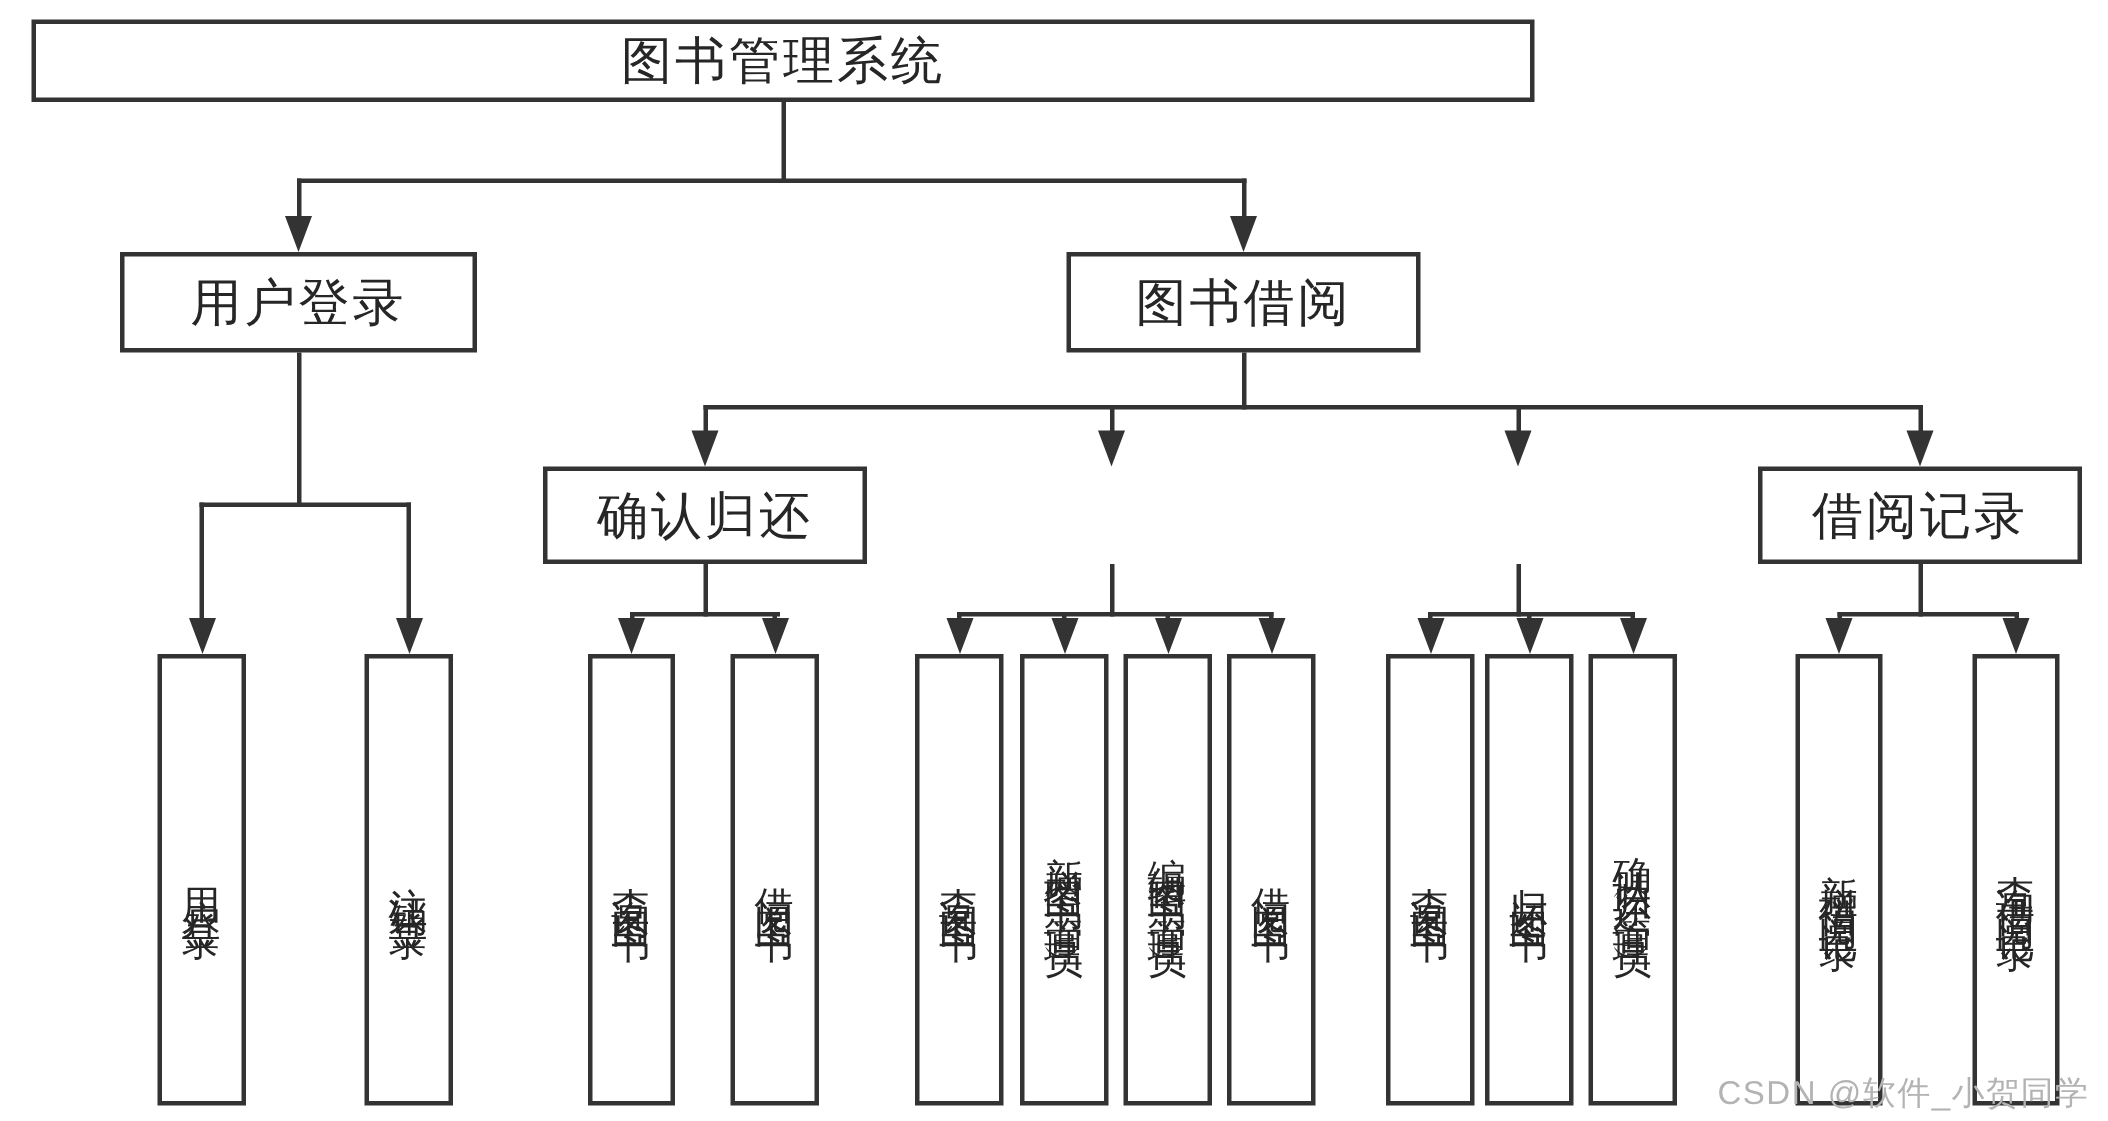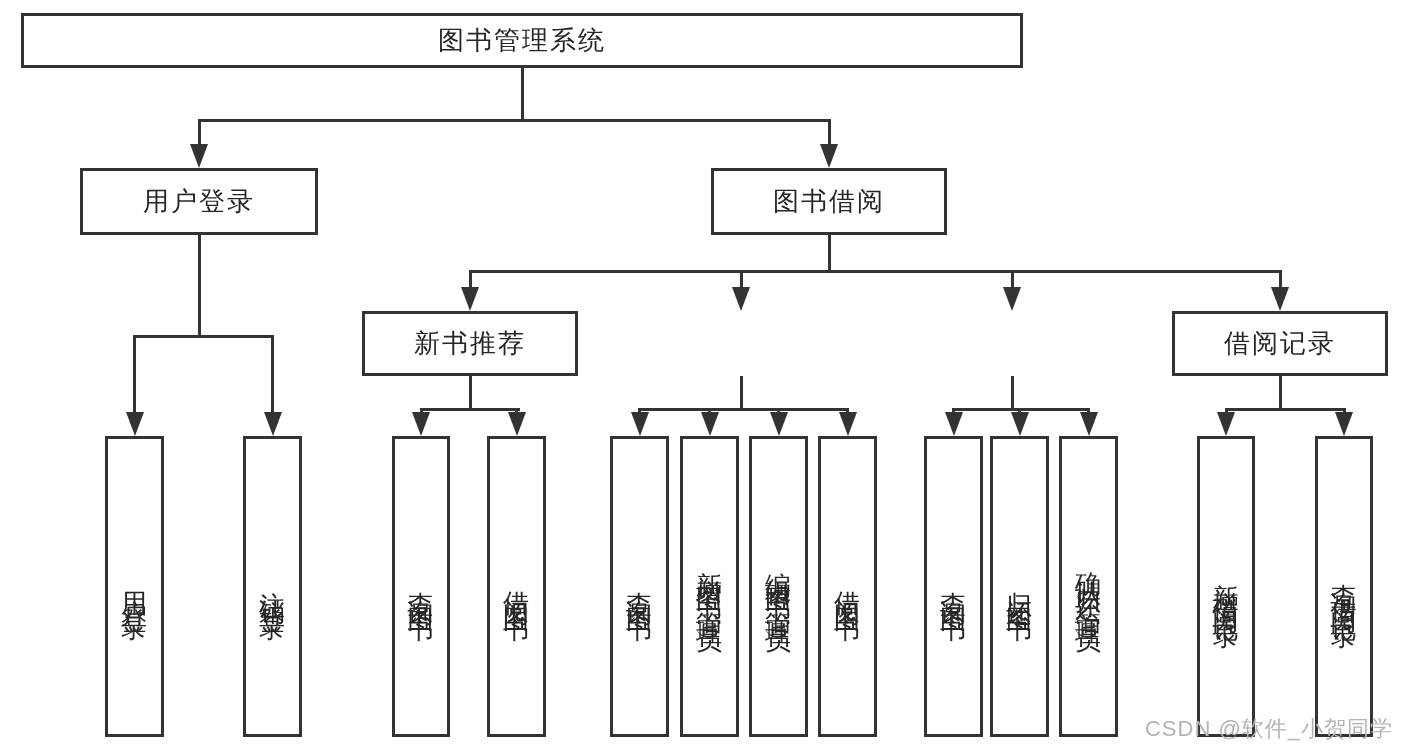--- a/index.html
+++ b/index.html
@@ -1,20 +1,20 @@
 <!DOCTYPE html>
 <html><head>
 <meta charset="utf-8">
 <style>
   html,body{margin:0;padding:0;background:#ffffff;}
   .canvas{position:relative;width:1405px;height:747px;background:#ffffff;overflow:hidden;
           font-family:"Liberation Sans","DejaVu Sans",sans-serif;}
   .box{position:absolute;box-sizing:border-box;border:3px solid #333333;background:#ffffff;
        display:flex;align-items:center;justify-content:center;color:#262626;}
-  .hbox{font-size:26px;letter-spacing:2px;font-family:Liberation Mono, monospace;}
+  .hbox{font-size:34px;letter-spacing:2px;font-family:Liberation Mono, monospace;}
   .vbox{font-size:26px;}
   .vbox span{writing-mode:vertical-rl;text-orientation:mixed;letter-spacing:8px;line-height:1;}
   .vline{position:absolute;width:3px;background:#333333;}
   .hline{position:absolute;height:3px;background:#333333;}
   .arrow{position:absolute;width:0;height:0;
          border-left:9px solid transparent;border-right:9px solid transparent;
          border-top:24px solid #333333;}
   .watermark{position:absolute;right:12px;top:714px;font-size:22px;color:#b3b3b3;letter-spacing:1px;}
 </style>
 </head>
@@ -28,21 +28,21 @@
 
   <div class="box hbox" style="left:80px;top:168px;width:238px;height:67px">
     <span>用户登录</span>
   </div>
 
   <div class="box hbox" style="left:711px;top:168px;width:236px;height:67px">
     <span>图书借阅</span>
   </div>
 
   <div class="box hbox" style="left:362px;top:311px;width:216px;height:65px">
-    <span>新书推荐</span>
+    <span>确认归还</span>
   </div>
 
 
 
   <div class="box hbox" style="left:1172px;top:311px;width:216px;height:65px">
     <span>借阅记录</span>
   </div>
 
   <div class="box vbox" style="left:105px;top:436px;width:59px;height:301px">
     <span>用户登录</span>

